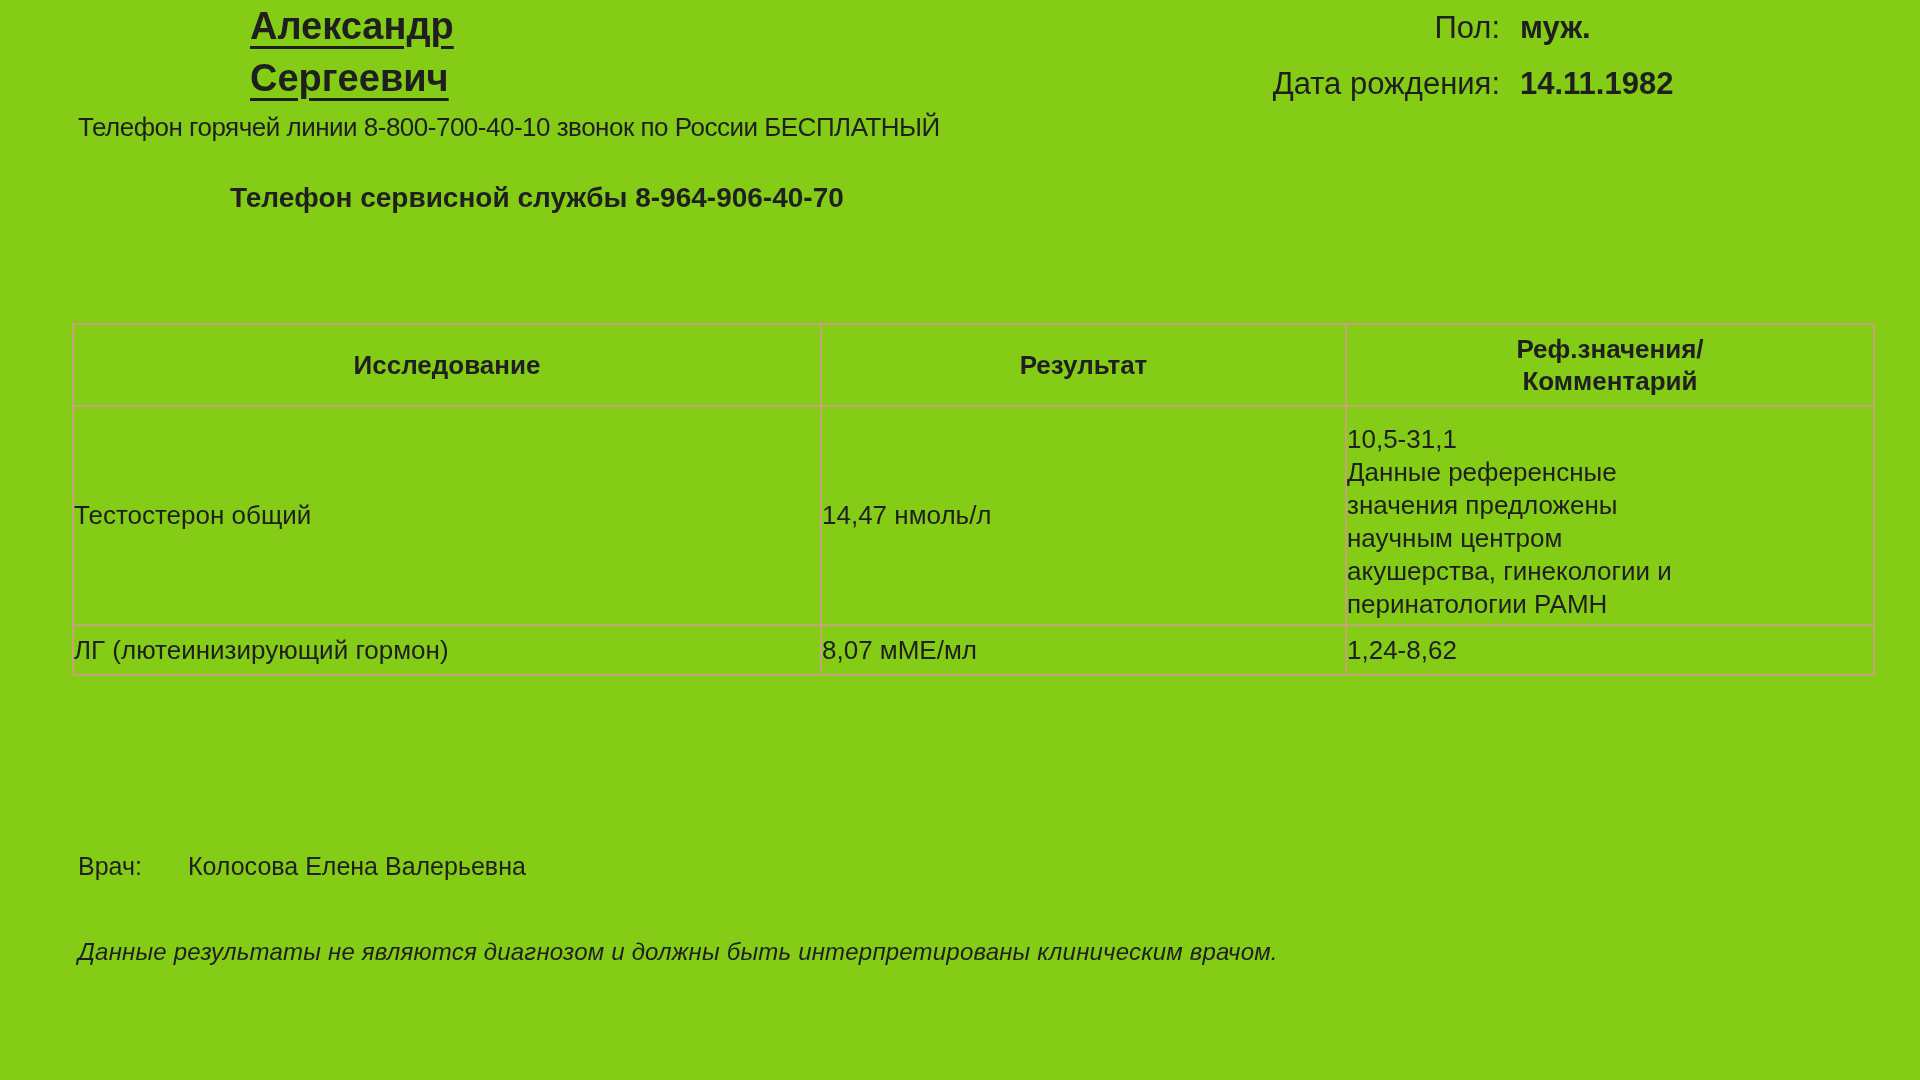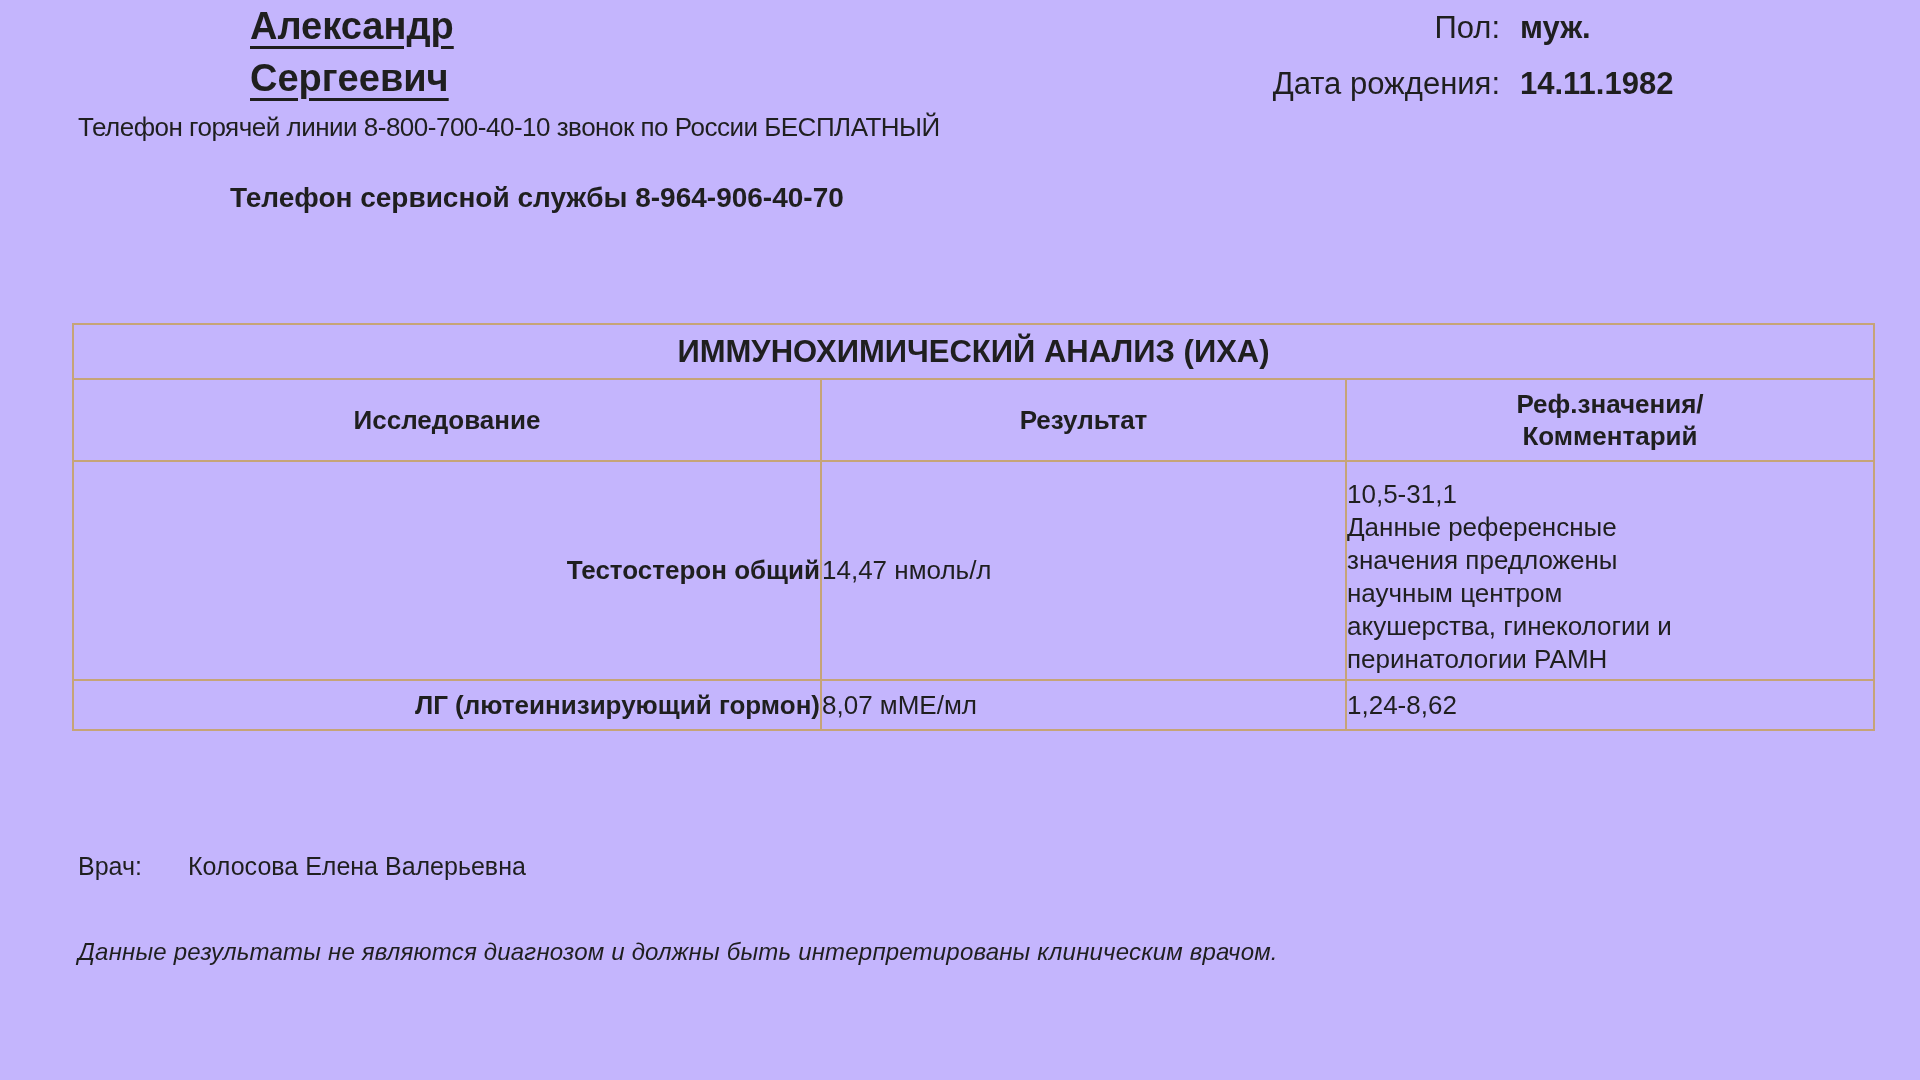--- a/index.html
+++ b/index.html
@@ -4,21 +4,21 @@
 <style>
   :root{
     --ink:#1f1f1f;
     --tan:#c6a477;
   }
   html,body{margin:0;padding:0;background:#ffffff;}
   .page{
     position:relative;
     width:1920px;
     height:1080px;
-    background:#c4b5fd;
+    background:#84cc16;
     font-family:"Liberation Sans", sans-serif;
     color:var(--ink);
     overflow:hidden;
   }
 
   
   .name-block{
     position:absolute;
     left:250px;
     top:0px;
@@ -102,23 +102,22 @@
     height:80px;
     text-align:center;
     font-weight:bold;
     font-size:26px;
     line-height:32px;
   }
   tr.data-row-1 td{height:201px;}
   tr.data-row-2 td{height:48px;}
 
   td.cell-name{
-    font-weight:bold;
+    font-weight:normal;
     padding-left:10px;
-    text-align:right;
   }
   td.cell-result{
     padding-left:10px;
   }
   td.cell-ref{
     padding-left:16px;
     line-height:33px;
   }
   td.cell-ref.top{
     vertical-align:top;
@@ -164,23 +163,20 @@
   <div class="hotline">Телефон горячей линии 8-800-700-40-10 звонок по России БЕСПЛАТНЫЙ</div>
   <div class="service-phone">Телефон сервисной службы 8-964-906-40-70</div>
 
   <table class="results">
     <colgroup>
       <col class="col-study">
       <col class="col-result">
       <col class="col-ref">
     </colgroup>
     <tbody>
-        <tr class="title-row">
-      <td colspan="3">ИММУНОХИМИЧЕСКИЙ АНАЛИЗ (ИХА)</td>
-    </tr>
     <tr class="header-row">
       <th>Исследование</th>
       <th>Результат</th>
       <th class="pre">Реф.значения/
 Комментарий</th>
     </tr>
     <tr class="data-row-1">
       <td class="cell-name">Тестостерон общий</td>
       <td class="cell-result">14,47 нмоль/л</td>
       <td class="cell-ref pre top">10,5-31,1

